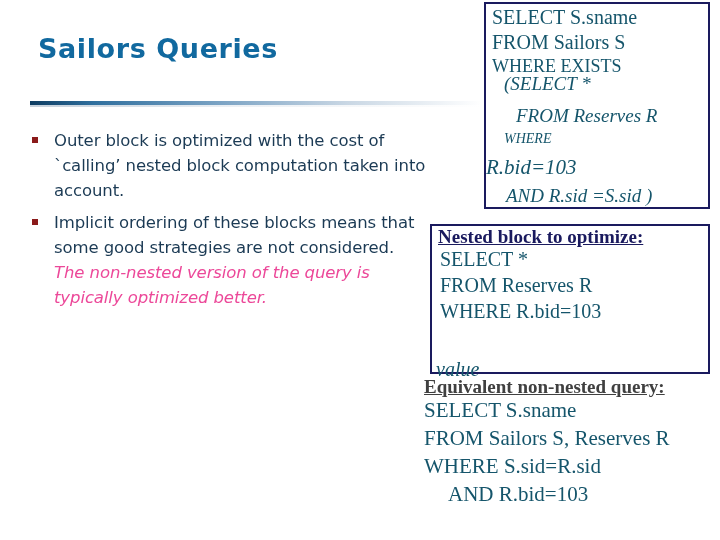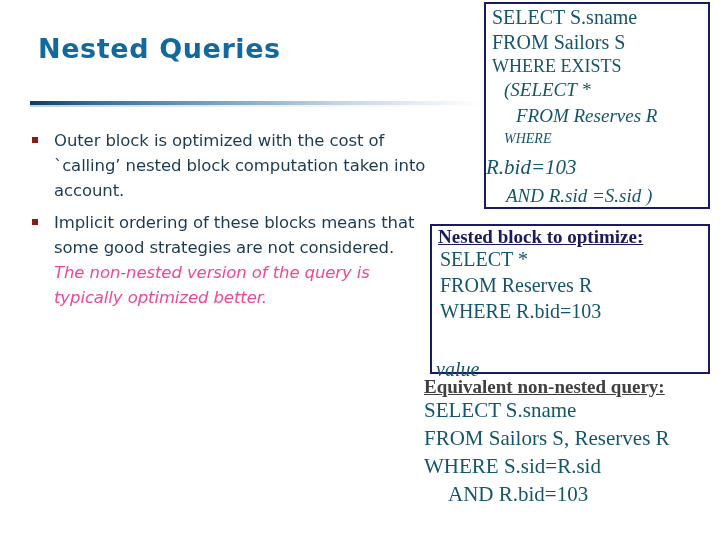--- a/index.html
+++ b/index.html
@@ -112,21 +112,21 @@
     position: absolute;
     white-space: nowrap;
     font-family: "Liberation Serif", serif;
     color: #15556b;
   }
 
   
   #q1-l1 { left: 492px; top: 6px;   font-size: 20px; }
   #q1-l2 { left: 492px; top: 31px;  font-size: 20px; }
   #q1-l3 { left: 492px; top: 56px;  font-size: 18px; }
-  #q1-l4 { left: 504px; top: 79px;  font-size: 19px; font-style: italic; }
+  #q1-l4 { left: 504px; top: 73px;  font-size: 19px; font-style: italic; }
   #q1-l5 { left: 516px; top: 105px; font-size: 19px; font-style: italic; }
   #q1-l6 { left: 504px; top: 131px; font-size: 14px; font-style: italic; }
   #q1-l7 { left: 486px; top: 155px; font-size: 21px; font-style: italic; }
   #q1-l8 { left: 506px; top: 185px; font-size: 19px; font-style: italic; }
 
   
   #q2-head {
     left: 438px; top: 226px;
     font-size: 19px;
     color: #1a1a5e;
@@ -153,21 +153,21 @@
   #q3-l1 { left: 424px; top: 398px; font-size: 21px; }
   #q3-l2 { left: 424px; top: 426px; font-size: 21px; }
   #q3-l3 { left: 424px; top: 454px; font-size: 21px; }
   #q3-l4 { left: 448px; top: 482px; font-size: 21px; }
 </style>
 </head>
 <body>
 
 <div id="slide">
 
-  <div class="slide-title">Nested Queries</div>
+  <div class="slide-title">Sailors Queries</div>
   <div class="title-rule"></div>
   <div class="title-rule-shadow"></div>
 
   <div class="bullets">
 
 
     <div class="bullet-row">
       <span class="bullet-marker"></span>
       <span class="bullet-text">Outer block is optimized with the cost of `calling’ nested block computation taken into account.</span>
     </div>

